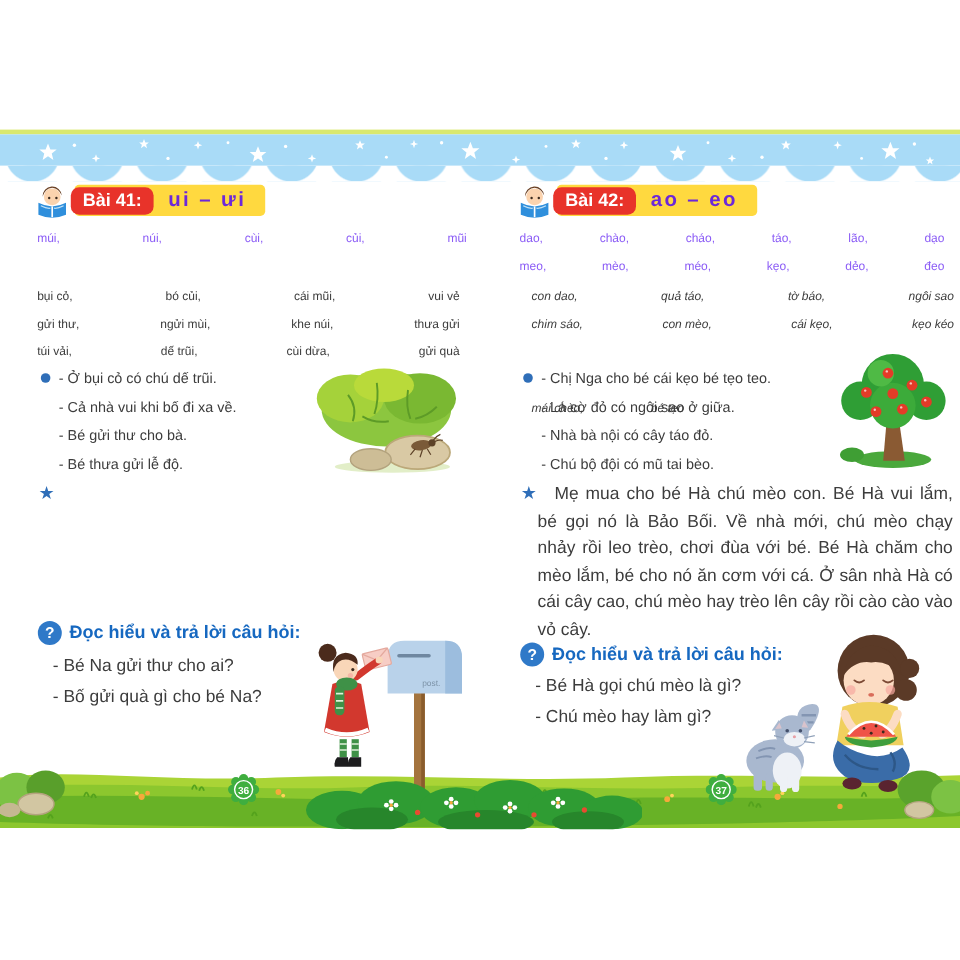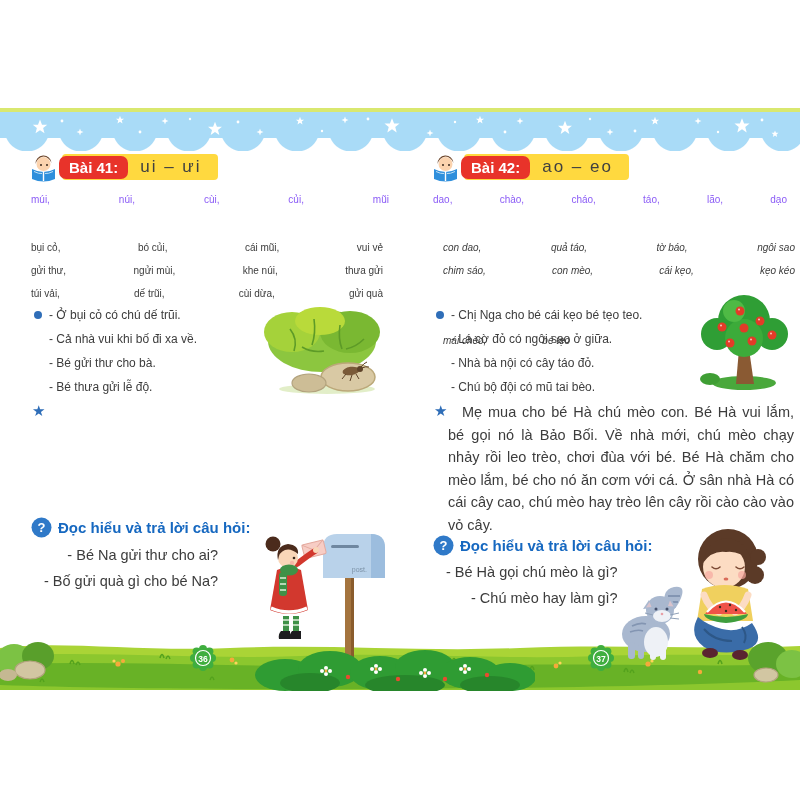--- a/index.html
+++ b/index.html
@@ -12,21 +12,21 @@
     background-image:radial-gradient(circle at 27px -9px,#a9dbf7 22px,rgba(169,219,247,0) 23px);
     background-size:54px 13px;background-repeat:repeat-x;}
   .border-stars{position:absolute;left:0;top:112px;width:800px;height:30px;}
   
   .lesson-header{position:absolute;top:152px;display:flex;align-items:center;gap:5px;}
   .lesson-header.left{left:30px;} .lesson-header.right{left:432px;}
   .lesson-strip{display:inline-flex;align-items:center;background:#ffd93f;border-radius:4px;
     padding:2px 16px 2px 0;height:22px;}
   .lesson-badge{background:#e8332a;color:#fff;font-weight:bold;font-size:15px;border-radius:7px;
     padding:3px 10px;margin:-3px 12px -3px -3px;white-space:nowrap;}
-  .lesson-sounds{color:#404040;font-weight:normal;font-size:17px;letter-spacing:2px;white-space:nowrap;}
+  .lesson-sounds{color:#6d28d9;font-weight:bold;font-size:17px;letter-spacing:2px;white-space:nowrap;}
   
   .syllables{position:absolute;top:188px;width:358px;font-size:10px;color:#8b5cf6;line-height:23px;text-align:right;}
   .syllables.left{left:31px;} .syllables.right{left:433px;width:354px;}
   .words{position:absolute;top:236px;width:352px;font-size:10px;color:#3c3c3c;line-height:23px;}
   .words.left{left:31px;} .words.right{left:443px;font-style:italic;}
   .trow{display:flex;justify-content:space-between;}
   .trow-left{justify-content:flex-start;gap:56px;margin-top:47px;}
   .cell{white-space:nowrap;}
   
   .dot{position:absolute;width:8px;height:8px;border-radius:50%;background:#2f6eb8;}
@@ -37,21 +37,21 @@
   .star-mark{position:absolute;font-size:15px;color:#2f6eb8;}
   .star-mark.left{left:32px;top:402px;} .star-mark.right{left:434px;top:402px;}
   .passage{position:absolute;top:401px;width:346px;margin:0;font-size:14.5px;line-height:22.5px;
     text-align:justify;text-indent:14px;color:#3c3c3c;}
   .passage.left{left:46px;} .passage.right{left:448px;}
   
   .q-icon{position:absolute;width:21px;height:21px;}
   .q-icon.left{left:31px;top:517px;} .q-icon.right{left:433px;top:535px;}
   .q-heading{position:absolute;font-size:15px;font-weight:bold;color:#1668c0;white-space:nowrap;}
   .q-heading.left{left:58px;top:519px;} .q-heading.right{left:460px;top:537px;}
-  .questions{position:absolute;font-size:14.5px;line-height:26px;color:#3c3c3c;text-align:right;}
+  .questions{position:absolute;font-size:14.5px;line-height:26px;color:#3c3c3c;}
   .questions.left{left:44px;top:542px;} .questions.right{left:446px;top:559px;}
   
   .illus{position:absolute;}
   .bush-cricket{left:252px;top:299px;z-index:2;}
   .apple-tree{left:692px;top:291px;z-index:2;}
   .mailbox-scene{left:245px;top:518px;z-index:2;}
   .cat-illus{left:608px;top:584px;z-index:2;}
   .melon-girl{left:652px;top:517px;z-index:2;}
   .grass{left:0;top:630px;z-index:1;}
   .center-bush{left:255px;top:647px;z-index:3;}
@@ -231,20 +231,28 @@
 
   <div class="syllables right" id="right-syllables">
       <div class="trow">
         <span class="cell">dao,</span>
         <span class="cell">chào,</span>
         <span class="cell">cháo,</span>
         <span class="cell">táo,</span>
         <span class="cell">lão,</span>
         <span class="cell">dạo</span>
       </div>
+      <div class="trow">
+        <span class="cell">meo,</span>
+        <span class="cell">mèo,</span>
+        <span class="cell">méo,</span>
+        <span class="cell">kẹo,</span>
+        <span class="cell">dẻo,</span>
+        <span class="cell">đeo</span>
+      </div>
     </div>
   <div class="words right" id="right-words">
       <div class="trow">
         <span class="cell">con dao,</span>
         <span class="cell">quả táo,</span>
         <span class="cell">tờ báo,</span>
         <span class="cell">ngôi sao</span>
       </div>
       <div class="trow">
         <span class="cell">chim sáo,</span>

